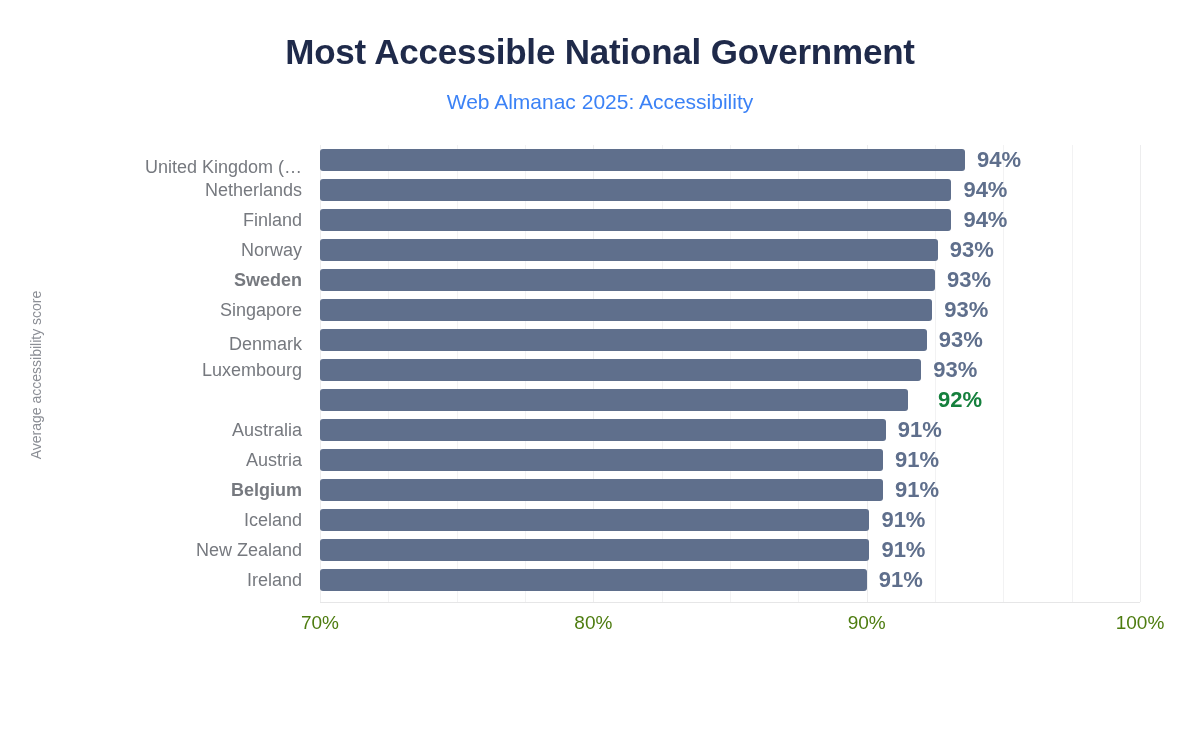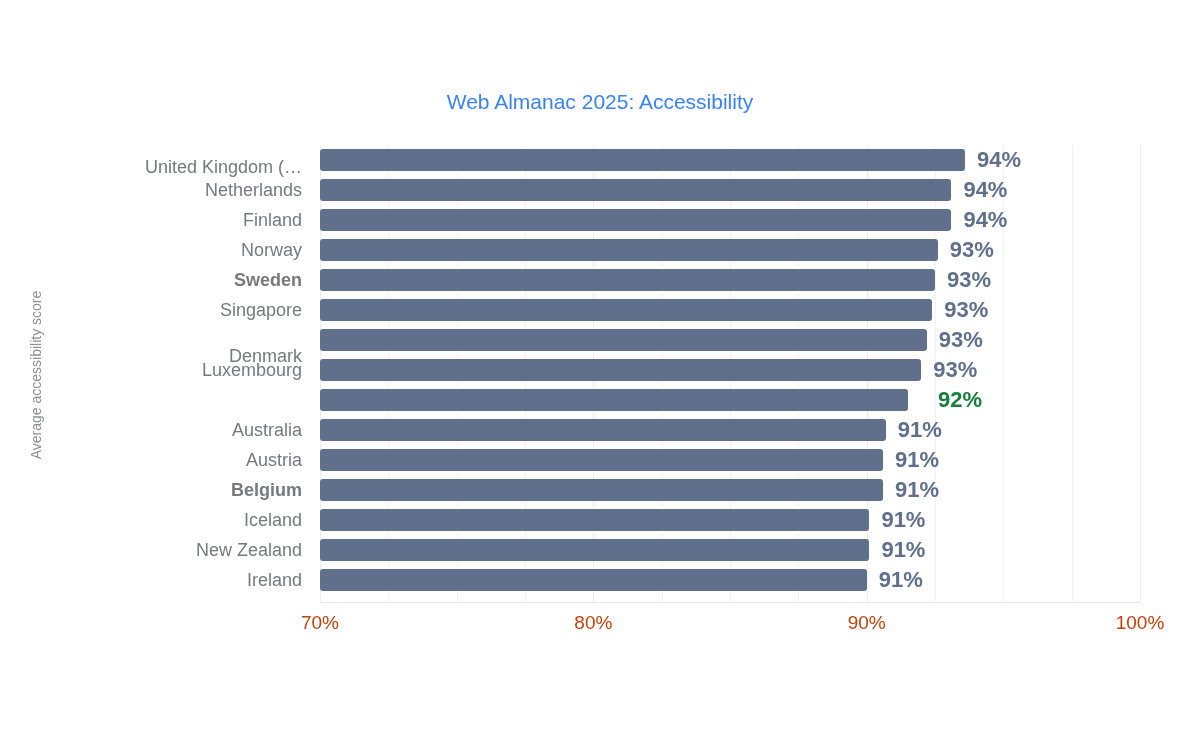--- a/index.html
+++ b/index.html
@@ -152,51 +152,52 @@
     width: 1200px;
     height: 30px;
   }
   .x-tick {
     position: absolute;
     top: 0;
     width: 120px;
     margin-left: -60px;
     text-align: center;
     font-size: 19px;
-    color: #c2410c;
+    color: #4d7c0f;
     white-space: nowrap;
   }
   #x-axis-line {
     position: absolute;
     left: 320px;
     top: 602px;
     width: 820px;
     height: 1px;
     background: #e6e6e7;
   }
 </style>
 </head>
 <body>
 
 <div id="chart-root">
 
+  <div id="chart-title">Most Accessible National Government</div>
   <div id="chart-subtitle">Web Almanac 2025: Accessibility</div>
 
   <div id="y-axis-title">
     <span>Average accessibility score</span>
   </div>
 
   <div id="y-tick-labels">
       <div class="y-tick" style="top: 7px;">United Kingdom (…</div>
       <div class="y-tick" style="top: 30px;">Netherlands</div>
       <div class="y-tick" style="top: 60px;">Finland</div>
       <div class="y-tick" style="top: 90px;">Norway</div>
       <div class="y-tick" style="top: 120px; font-weight: bold;">Sweden</div>
       <div class="y-tick" style="top: 150px;">Singapore</div>
-      <div class="y-tick" style="top: 196px;">Denmark</div>
+      <div class="y-tick" style="top: 184px;">Denmark</div>
       <div class="y-tick" style="top: 210px;">Luxembourg</div>
       <div class="y-tick" style="top: 270px;">Australia</div>
       <div class="y-tick" style="top: 300px;">Austria</div>
       <div class="y-tick" style="top: 330px; font-weight: bold;">Belgium</div>
       <div class="y-tick" style="top: 360px;">Iceland</div>
       <div class="y-tick" style="top: 390px;">New Zealand</div>
       <div class="y-tick" style="top: 420px;">Ireland</div>
     </div>
 
   <div id="plot-area">

